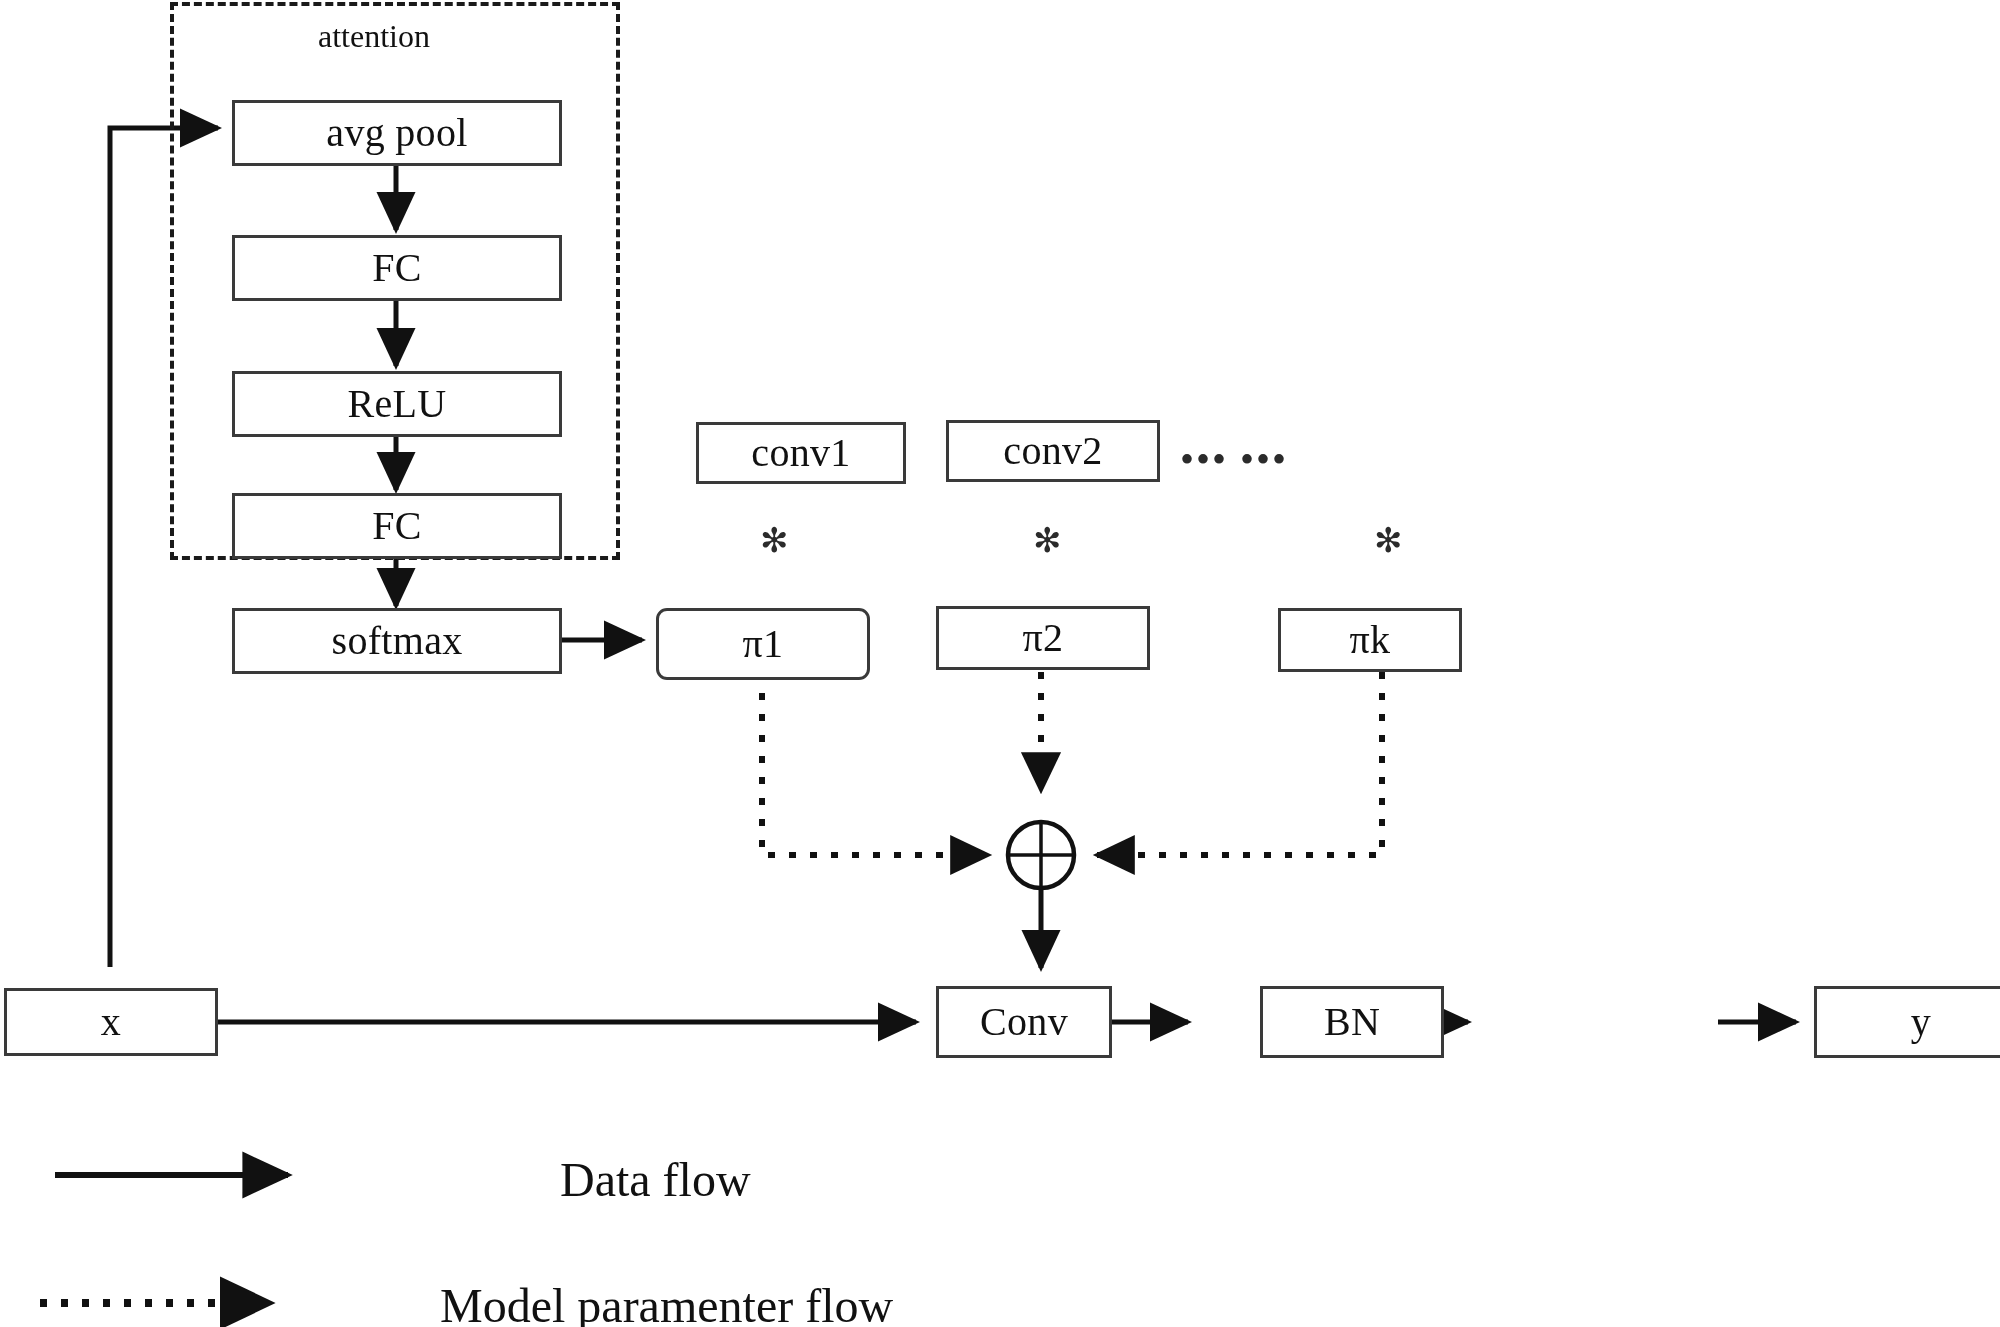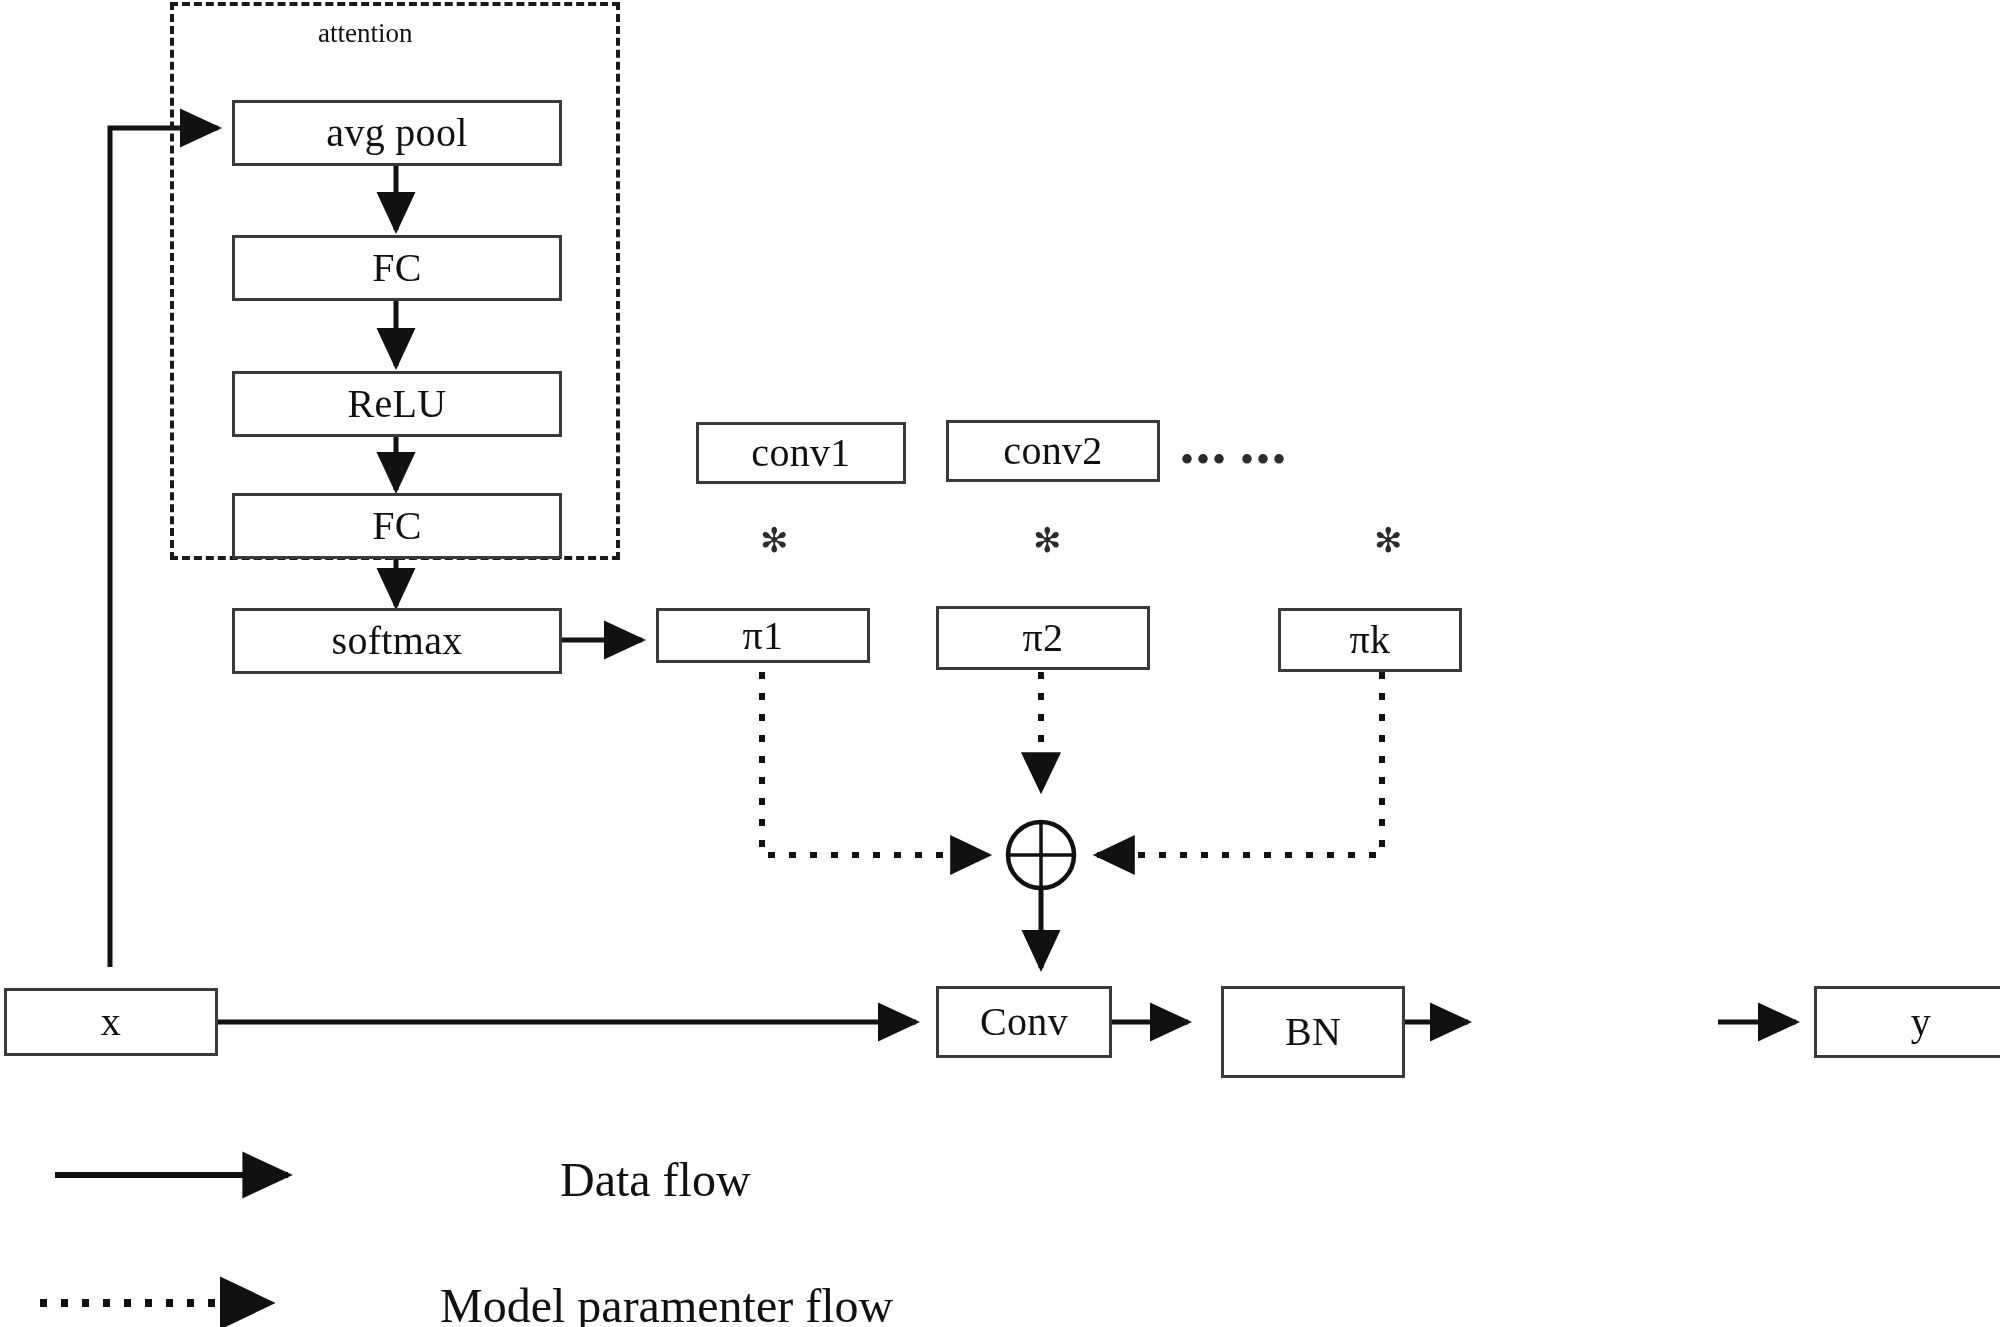--- a/index.html
+++ b/index.html
@@ -35,21 +35,21 @@
   }
   .node span{
     display:block;
     font-size:40px;
     letter-spacing:0.3px;
     white-space:nowrap;
   }
   .caption{
     position:absolute;
     z-index:5;
-    font-size:27px;
+    font-size:32px;
     white-space:nowrap;
   }
   .dashgroup{
     position:absolute;
     box-sizing:border-box;
     border:4px dashed #1a1a1a;
     background:transparent;
     z-index:1;
   }
   .asterisk{
@@ -172,41 +172,41 @@
     <span>conv2</span>
   </div>
 
   <div class="dots" style="left:1180px; top:436px;">••• •••</div>
 
 
   <div class="asterisk" style="left:760px; top:523px;">✻</div>
   <div class="asterisk" style="left:1033px; top:523px;">✻</div>
   <div class="asterisk" style="left:1374px; top:523px;">✻</div>
 
-  <div class="node" style="left:656px; top:608px; width:214px; height:55px;">
+  <div class="node" style="left:656px; top:608px; width:214px; height:72px;border-radius:11px;">
     <span>π1</span>
   </div>
 
   <div class="node" style="left:936px; top:606px; width:214px; height:64px;">
     <span>π2</span>
   </div>
 
   <div class="node" style="left:1278px; top:608px; width:184px; height:64px;">
     <span>πk</span>
   </div>
 
   <div class="node" style="left:4px; top:988px; width:214px; height:68px;">
     <span>x</span>
   </div>
 
   <div class="node" style="left:936px; top:986px; width:176px; height:72px;">
     <span>Conv</span>
   </div>
 
-  <div class="node" style="left:1221px; top:986px; width:184px; height:92px;">
+  <div class="node" style="left:1260px; top:986px; width:184px; height:72px;">
     <span>BN</span>
   </div>
 
 
   <div class="node" style="left:1814px; top:986px; width:214px; height:72px;">
     <span>y</span>
   </div>
 
   <div class="legend-label" style="left:560px; top:1152px;">Data flow</div>
 

